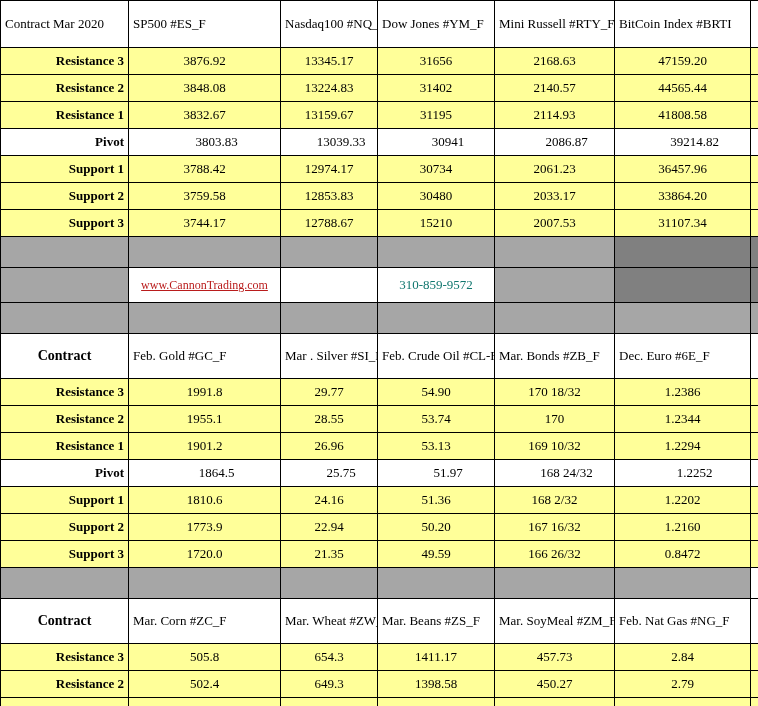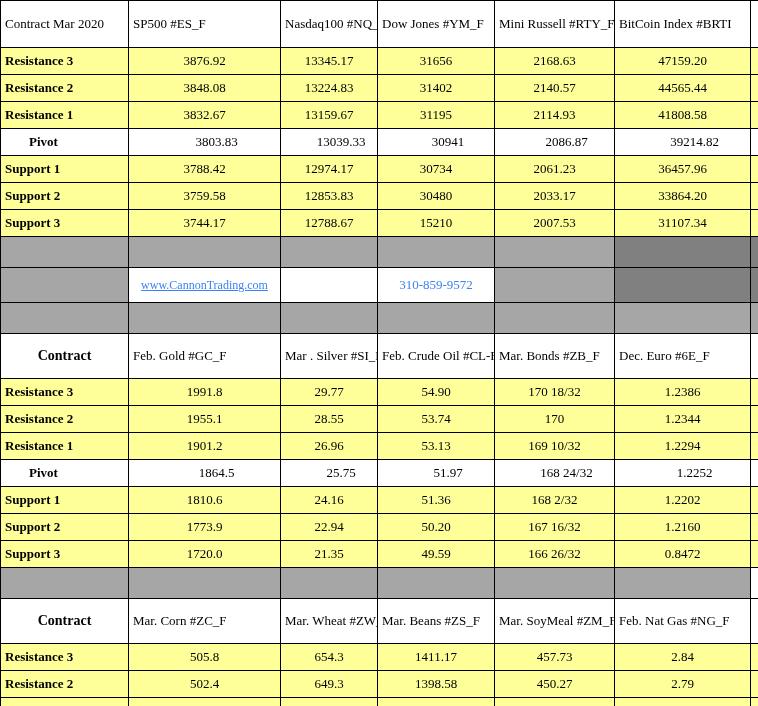--- a/index.html
+++ b/index.html
@@ -30,21 +30,21 @@
   
   col.c0 { width: 128px; }
   col.c1 { width: 152px; }
   col.c2 { width: 97px; }
   col.c3 { width: 117px; }
   col.c4 { width: 120px; }
   col.c5 { width: 136px; }
   col.c6 { width: 8px; }
 
   td.label {
-    text-align: left;
+    text-align: right;
     font-weight: bold;
     font-size: 13px;
   }
   td.val {
     text-align: center;
     font-size: 13px;
   }
   td.hdr {
     font-weight: normal;
     font-size: 13px;
@@ -61,28 +61,28 @@
   }
   tr.yellow td { background: #ffff99; }
   tr.white td { background: #ffffff; padding-left: 28px; }
   tr.hdrrow td { background: #ffffff; }
 
   td.grey { background: #a6a6a6; border: 1px solid #a6a6a6; }
   td.grey-dark { background: #808080; border: 1px solid #808080; }
   td.white-cell { background: #ffffff; border-left: 1px solid #000; border-right: 1px solid #000; }
 
   .link {
-    color: #3b82f6;
+    color: #b91c1c;
     text-decoration: underline;
     font-size: 12px;
     text-align: center;
     display: block;
   }
   .phone {
-    color: #3b82f6;
+    color: #0f766e;
     font-size: 13px;
     text-align: center;
     display: block;
   }
   tr.spacer-row td { height: 26px; }
   tr.contact-row td { height: 30px; }
   tr.hdr-tall td { height: 42px; }
   tr.hdr-tall2 td { height: 40px; margin-top: 6px; }
   tr.data-row td { height: 22px; }
   td.edge { background: #ffff99; border-top: 1px solid #000; border-bottom: 1px solid #000; border-left: 1px solid #000; border-right: none; }

